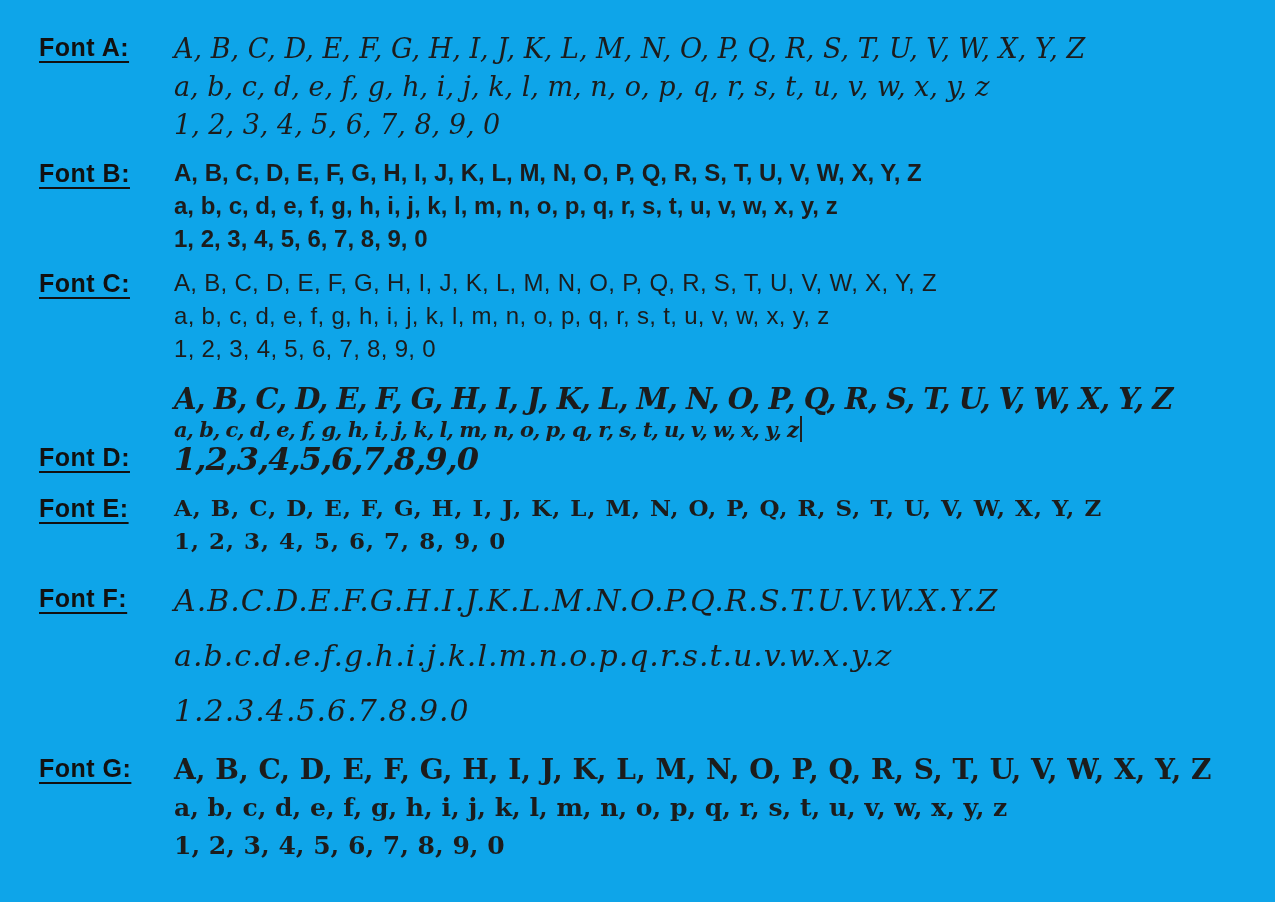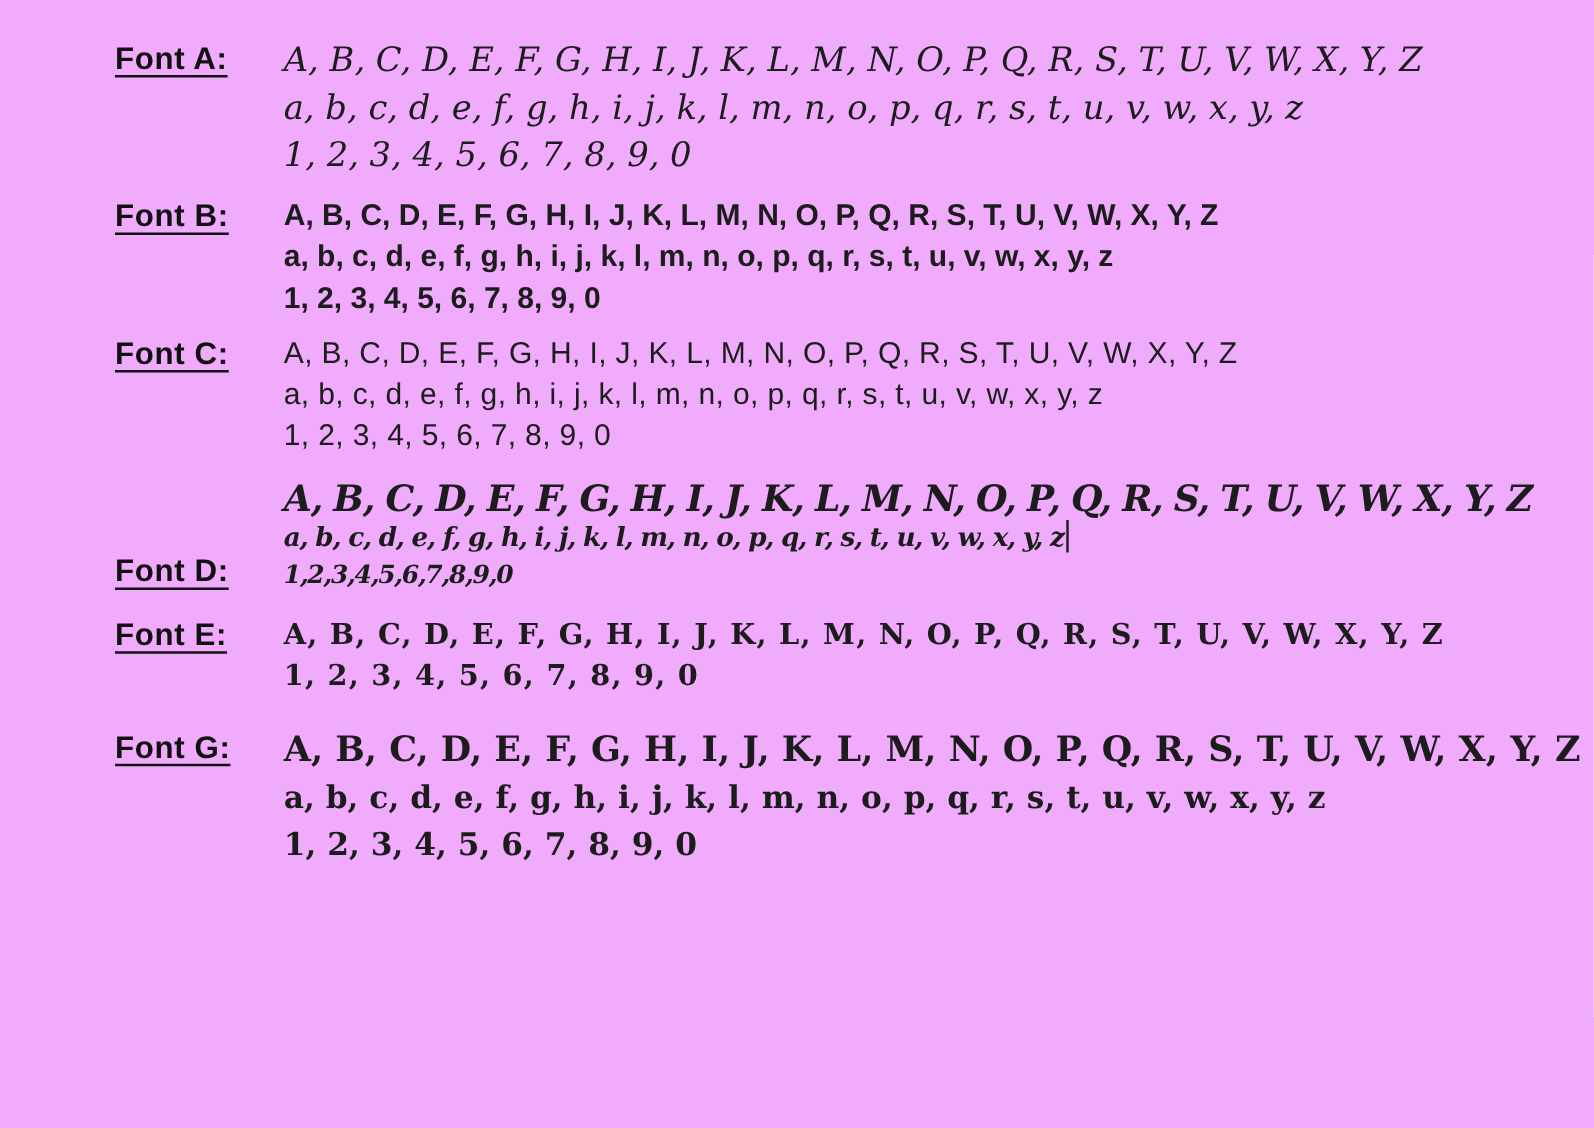--- a/index.html
+++ b/index.html
@@ -9,22 +9,22 @@
     width: 1275px;
     height: 902px;
     overflow: hidden;
     font-family: "Liberation Sans", sans-serif;
     color: #1c1c1c;
   }
   .page {
     box-sizing: border-box;
     width: 1275px;
     height: 902px;
-    padding: 30px 30px 0 92px;
-    background: #f0abfc;
+    padding: 30px 30px 0 39px;
+    background: #0ea5e9;
   }
   .font-block {
     display: flex;
     align-items: flex-start;
   }
   .font-label {
     flex: 0 0 135px;
     width: 135px;
     margin: 0;
     font-family: "Liberation Sans", sans-serif;
@@ -73,21 +73,21 @@
   .fs-script { margin-bottom: 17px; align-items: flex-end; }
   .fs-script .font-row {
     font-family: "DejaVu Serif", serif;
     font-style: italic;
     font-weight: 700;
     font-size: 29px;
     line-height: 33px;
     letter-spacing: -1px;
   }
   .fs-script .row-lowercase { font-size: 21px; line-height: 28px; }
-  .fs-script .row-numerals  { font-size: 20px; line-height: 30px; }
+  .fs-script .row-numerals  { font-size: 32px; line-height: 30px; }
 
   
   .fs-bold-serif { margin-bottom: 24px; }
   .fs-bold-serif .font-row {
     font-family: "DejaVu Serif", serif;
     font-weight: 700;
     font-size: 23px;
     line-height: 33px;
     letter-spacing: 1px;
   }
@@ -167,20 +167,28 @@
   </section>
 
   <section class="font-block fs-bold-serif">
     <h2 class="font-label">Font E:</h2>
     <div class="font-rows">
           <div class="font-row row-uppercase">A, B, C, D, E, F, G, H, I, J, K, L, M, N, O, P, Q, R, S, T, U, V, W, X, Y, Z</div>
           <div class="font-row row-numerals">1, 2, 3, 4, 5, 6, 7, 8, 9, 0</div>
         </div>
   </section>
 
+  <section class="font-block fs-brush-script">
+    <h2 class="font-label">Font F:</h2>
+    <div class="font-rows">
+          <div class="font-row row-uppercase">A.B.C.D.E.F.G.H.I.J.K.L.M.N.O.P.Q.R.S.T.U.V.W.X.Y.Z</div>
+          <div class="font-row row-lowercase">a.b.c.d.e.f.g.h.i.j.k.l.m.n.o.p.q.r.s.t.u.v.w.x.y.z</div>
+          <div class="font-row row-numerals">1.2.3.4.5.6.7.8.9.0</div>
+        </div>
+  </section>
 
   <section class="font-block fs-blackletter">
     <h2 class="font-label">Font G:</h2>
     <div class="font-rows">
           <div class="font-row row-uppercase">A, B, C, D, E, F, G, H, I, J, K, L, M, N, O, P, Q, R, S, T, U, V, W, X, Y, Z</div>
           <div class="font-row row-lowercase">a, b, c, d, e, f, g, h, i, j, k, l, m, n, o, p, q, r, s, t, u, v, w, x, y, z</div>
           <div class="font-row row-numerals">1, 2, 3, 4, 5, 6, 7, 8, 9, 0</div>
         </div>
   </section>
 </div>

